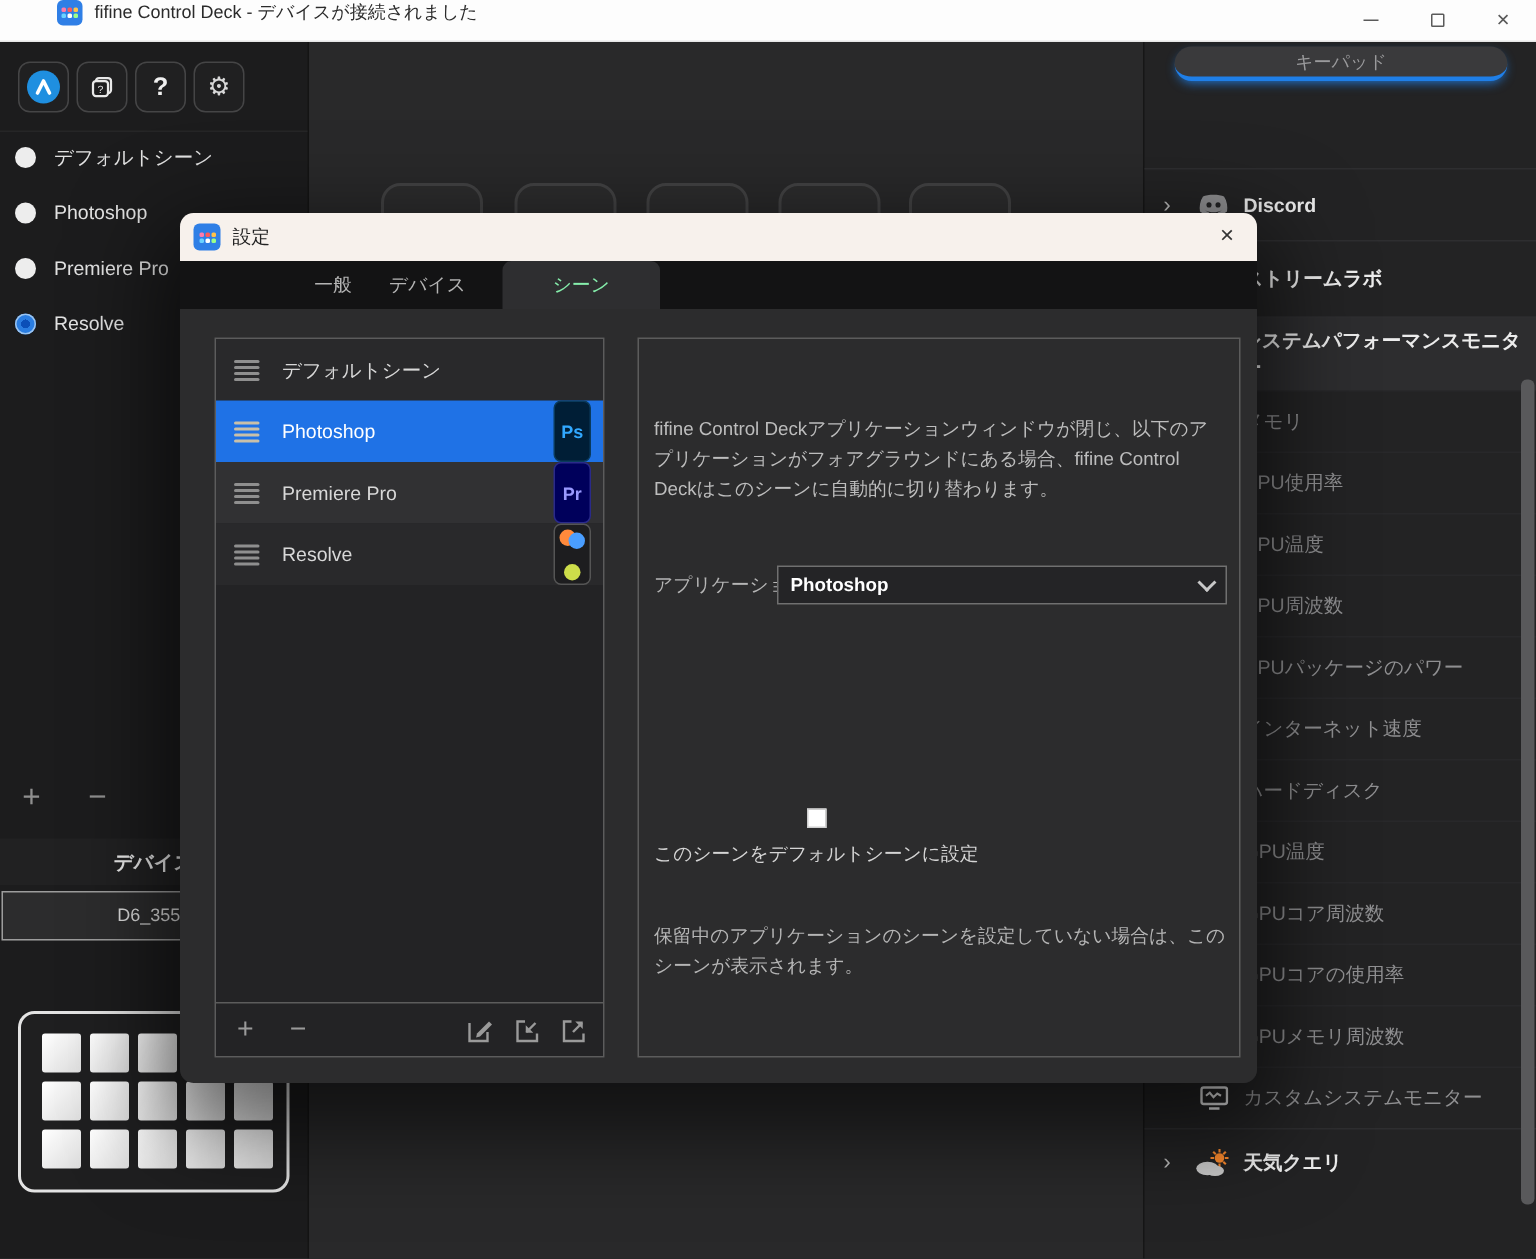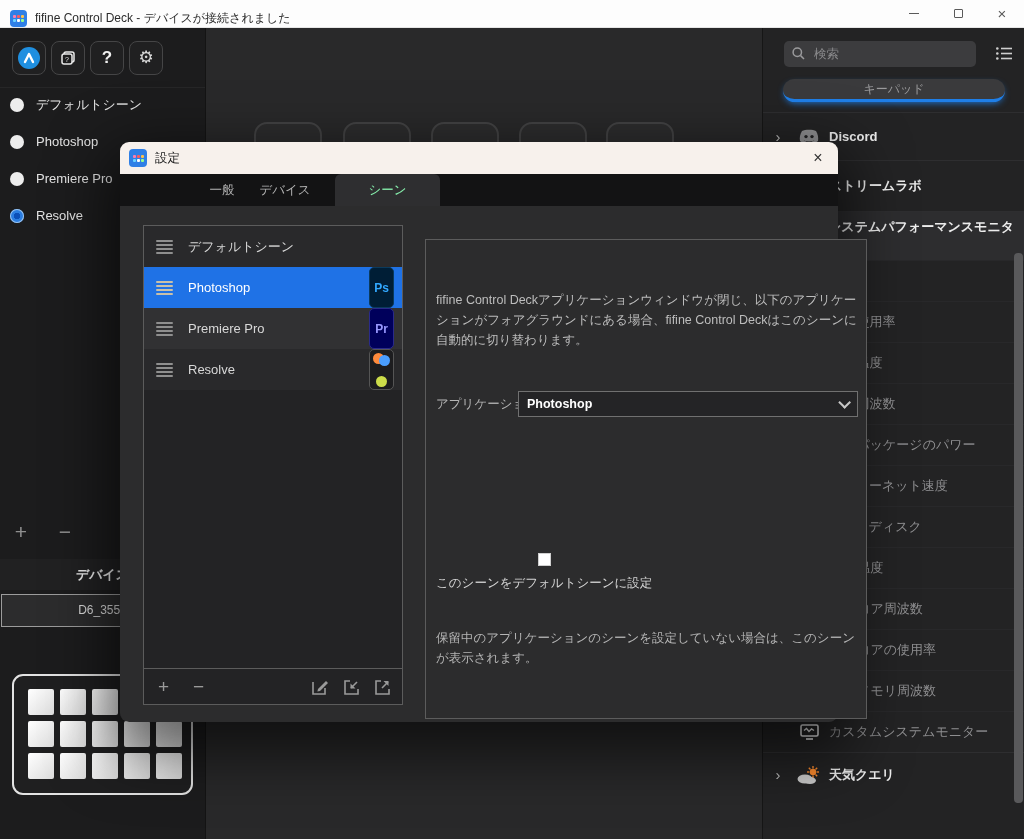--- a/index.html
+++ b/index.html
@@ -2,21 +2,21 @@
 <html><head>
 <meta charset="utf-8">
 <style>
   * { margin:0; padding:0; box-sizing:border-box; }
   html,body { width:1024px; height:839px; overflow:hidden; background:#29292a;
               font-family:"Liberation Sans","DejaVu Sans",sans-serif; }
   .app { position:relative; width:1024px; height:839px; }
 
   
   .titlebar { position:absolute; top:0; left:0; right:0; height:28px; background:#fdfdfd;
-              display:flex; align-items:flex-end; border-bottom:1px solid #e6e6e6; z-index:20; }
+              display:flex; align-items:flex-start; border-bottom:1px solid #e6e6e6; z-index:20;padding-left:28px; }
   .app-icon { width:17px; height:17px; border-radius:4px; background:#2f7fe6; margin:0 8px 0 10px;
               display:grid; grid-template-columns:repeat(3,3px); grid-template-rows:repeat(2,3px);
               gap:1px; align-content:center; justify-content:center; }
   .app-icon i { border-radius:1px; }
   .titlebar .title { font-size:12px; color:#2b2b2b; }
   .win-controls { margin-left:auto; display:flex; height:100%; }
   .win-btn { width:44px; height:100%; display:flex; align-items:center; justify-content:center; color:#5a5a5a; }
   .glyph-min { display:inline-block; width:10px; border-top:1px solid #5a5a5a; }
   .glyph-max { display:inline-block; width:9px; height:9px; border:1px solid #5a5a5a; border-radius:1px; }
   .glyph-close { font-size:15px; line-height:1; }
@@ -115,21 +115,21 @@
   .badge-ps { background:#001e36; color:#31a8ff; border:1px solid #0a3a5c; }
   .badge-pr { background:#00005b; color:#9999ff; border:1px solid #2a2a8a; }
   .badge-resolve { background:#1d1d1f; border:1px solid #555; position:relative; }
   .badge-resolve i { position:absolute; width:11px; height:11px; border-radius:50%; }
   .panel-toolbar { position:absolute; left:0; right:0; bottom:0; height:36px; border-top:1px solid #5c5c5c;
                    display:flex; align-items:center; color:#9a9a9a; background:#232325; }
   .pt-plus { margin-left:14px; font-size:19px; }
   .pt-minus { margin-left:24px; font-size:19px; }
   .pt-icons { margin-left:auto; margin-right:10px; display:flex; gap:11px; }
 
-  .detail-panel { position:absolute; left:305px; top:33px; width:442px; height:480px;
+  .detail-panel { position:absolute; left:305px; top:19px; width:402px; height:480px;
                   border:1px solid #5c5c5c; background:#2c2c2d; }
   .desc { position:absolute; top:50px; left:10px; right:8px; font-size:12.5px; color:#bdbdbd; line-height:1.6; }
   .app-row { position:absolute; top:151px; left:0; right:0; height:26px; }
   .app-label { position:absolute; left:10px; top:5px; font-size:12.5px; color:#b5b5b5; }
   .dropdown { position:absolute; left:92px; right:8px; height:26px; border:1px solid #707070;
               background:#242426; display:flex; align-items:center; }
   .dropdown .val { margin-left:8px; font-size:12.5px; font-weight:bold; color:#fff; }
   .dropdown .dd-chev { margin-left:auto; margin-right:10px; width:9px; height:9px;
                        border-right:2px solid #c8c8c8; border-bottom:2px solid #c8c8c8;
                        transform:rotate(45deg) translateY(-3px); }
@@ -244,43 +244,20 @@
 
     <div class="canvas">
       <div class="key-slot" style="left:48px"></div>
       <div class="key-slot" style="left:137px"></div>
       <div class="key-slot" style="left:225px"></div>
       <div class="key-slot" style="left:313px"></div>
       <div class="key-slot" style="left:400px"></div>
     </div>
 
     <div class="right-sidebar">
-      <div class="search-row">
-        <input class="search-box" placeholder="検索" style="">
-        <span class="search-icon">
-          <svg width="15" height="15" viewBox="0 0 15 15">
-              <circle cx="6.3" cy="6.3" r="4.2" fill="none" stroke="#9a9a9c" stroke-width="1.5"></circle>
-              <line x1="9.6" y1="9.6" x2="13" y2="13" stroke="#9a9a9c" stroke-width="1.5"></line>
-            </svg>
-        </span>
-        <span class="listview-icon">
-          <svg width="19" height="17" viewBox="0 0 19 17">
-              <g stroke="#cfcfcf" stroke-width="1.6">
-                <line x1="6" y1="3.5" x2="17" y2="3.5"></line>
-                <line x1="6" y1="8.5" x2="17" y2="8.5"></line>
-                <line x1="6" y1="13.5" x2="17" y2="13.5"></line>
-              </g>
-              <g fill="#cfcfcf">
-                <circle cx="2.3" cy="3.5" r="1.3"></circle>
-                <circle cx="2.3" cy="8.5" r="1.3"></circle>
-                <circle cx="2.3" cy="13.5" r="1.3"></circle>
-              </g>
-            </svg>
-        </span>
-      </div>
       <div class="keypad-btn">キーパッド</div>
 
       <div class="rs-rows">
         <div class="rs-section" style="height:48px">
           <span class="chev">›</span>
           <span class="rs-icon">
             <svg width="22" height="17" viewBox="0 0 22 17">
                 <path d="M4 3 C7 1.4 15 1.4 18 3 C20 6 20.6 10 20 13 C18 14.6 16 15.2 14.6 15.4 L13.8 13.6 C15 13.2 16 12.8 16.6 12.2 C13 14 9 14 5.4 12.2 C6 12.8 7 13.2 8.2 13.6 L7.4 15.4 C6 15.2 4 14.6 2 13 C1.4 10 2 6 4 3 Z" fill="#8f8f91"></path>
                 <circle cx="8" cy="8.6" r="1.7" fill="#232324"></circle>
                 <circle cx="14" cy="8.6" r="1.7" fill="#232324"></circle>

